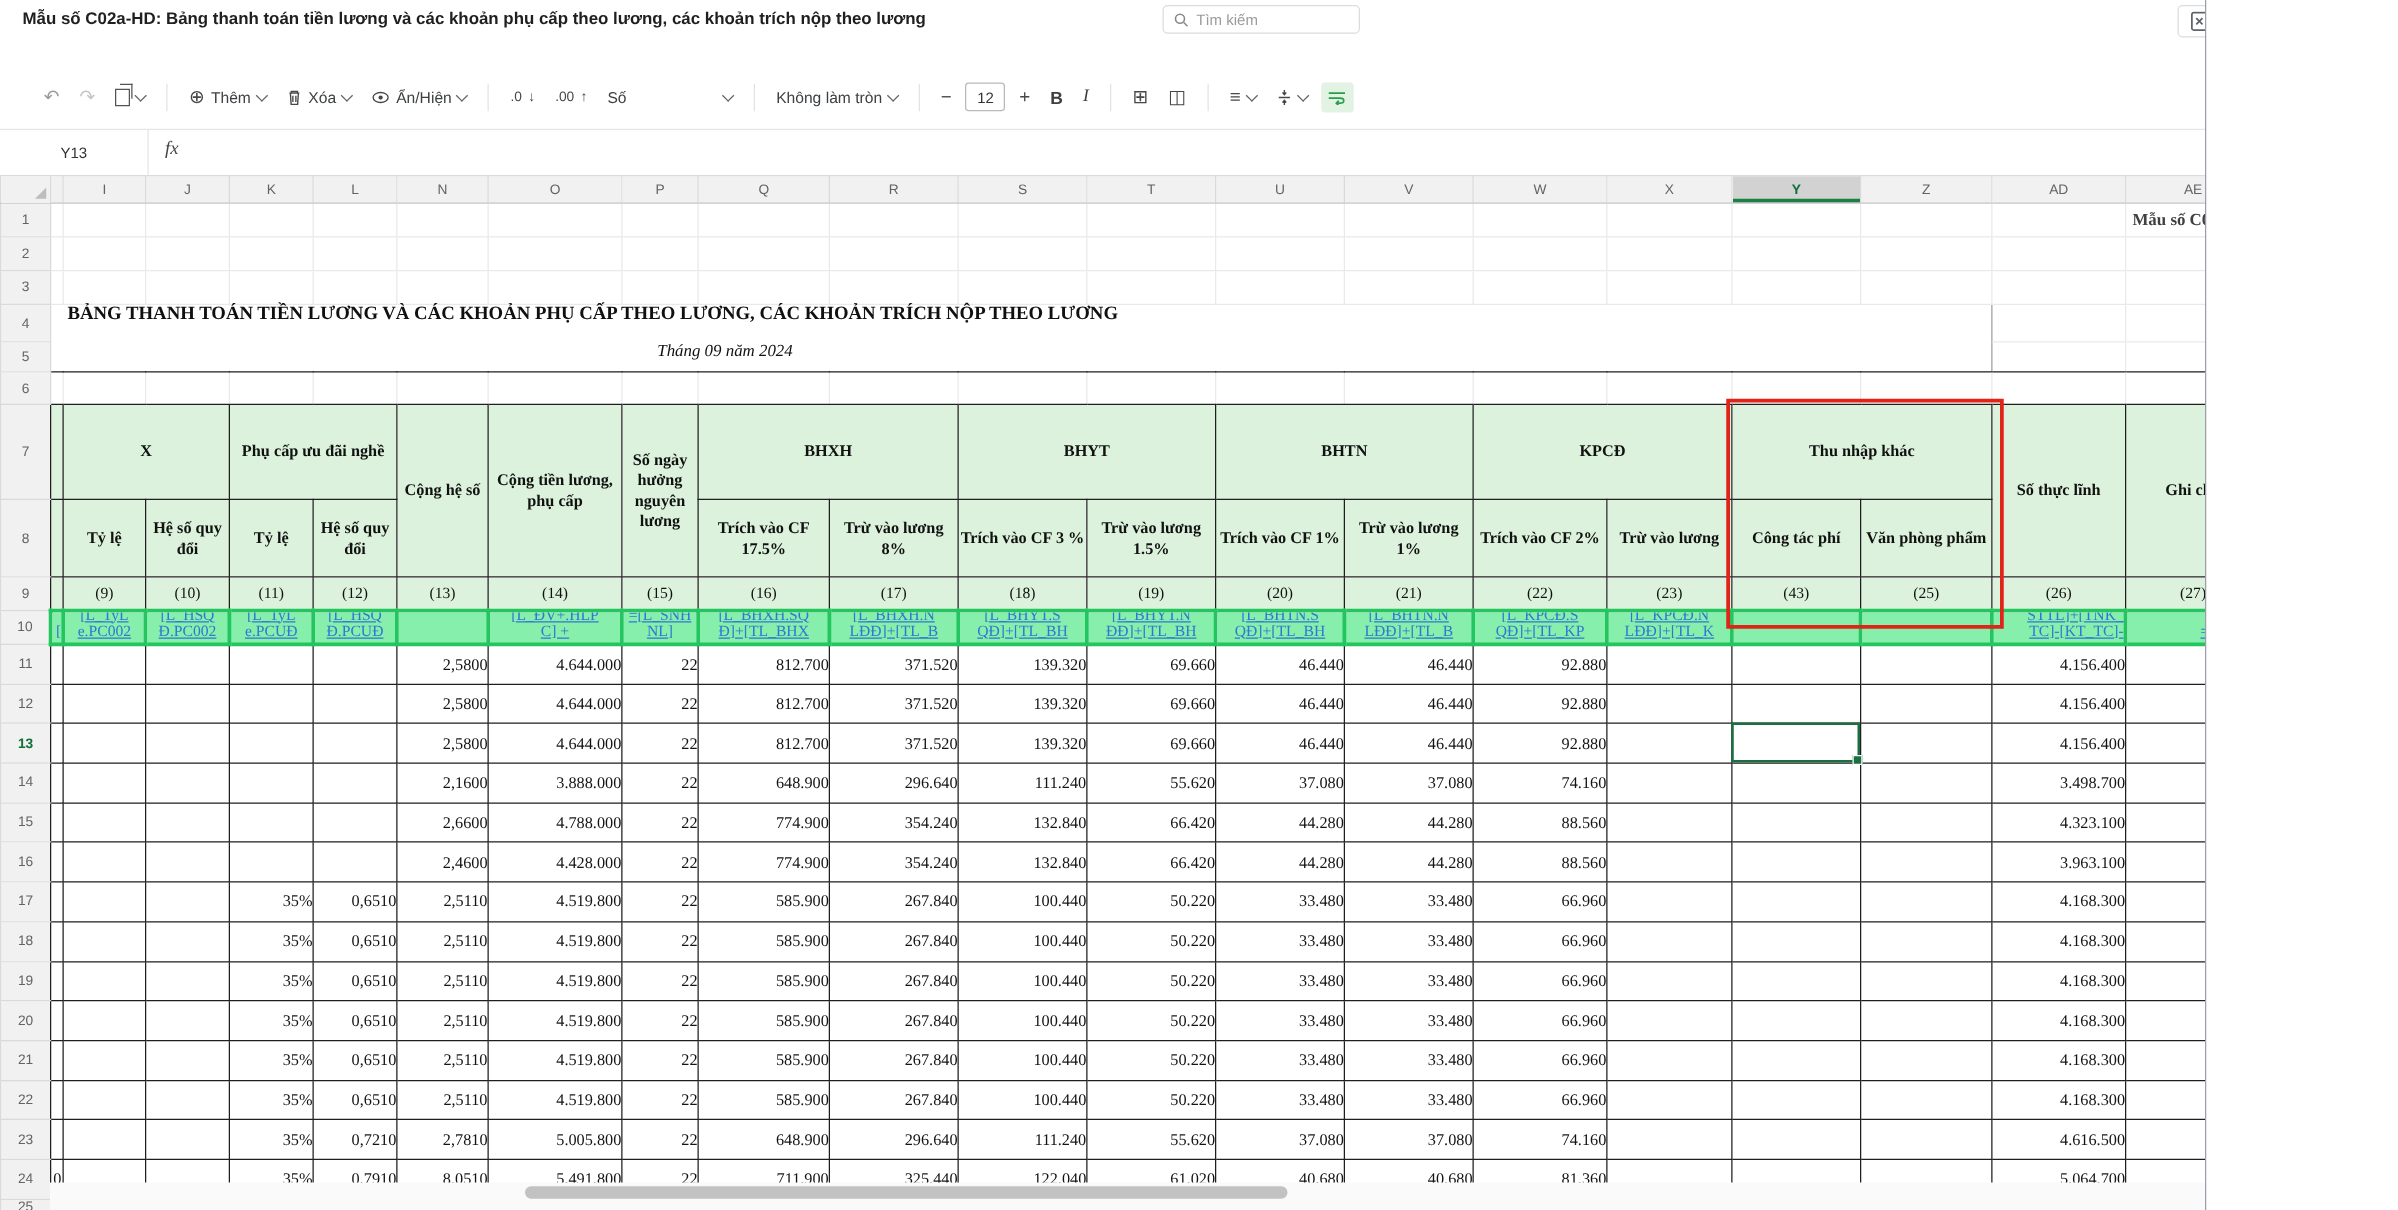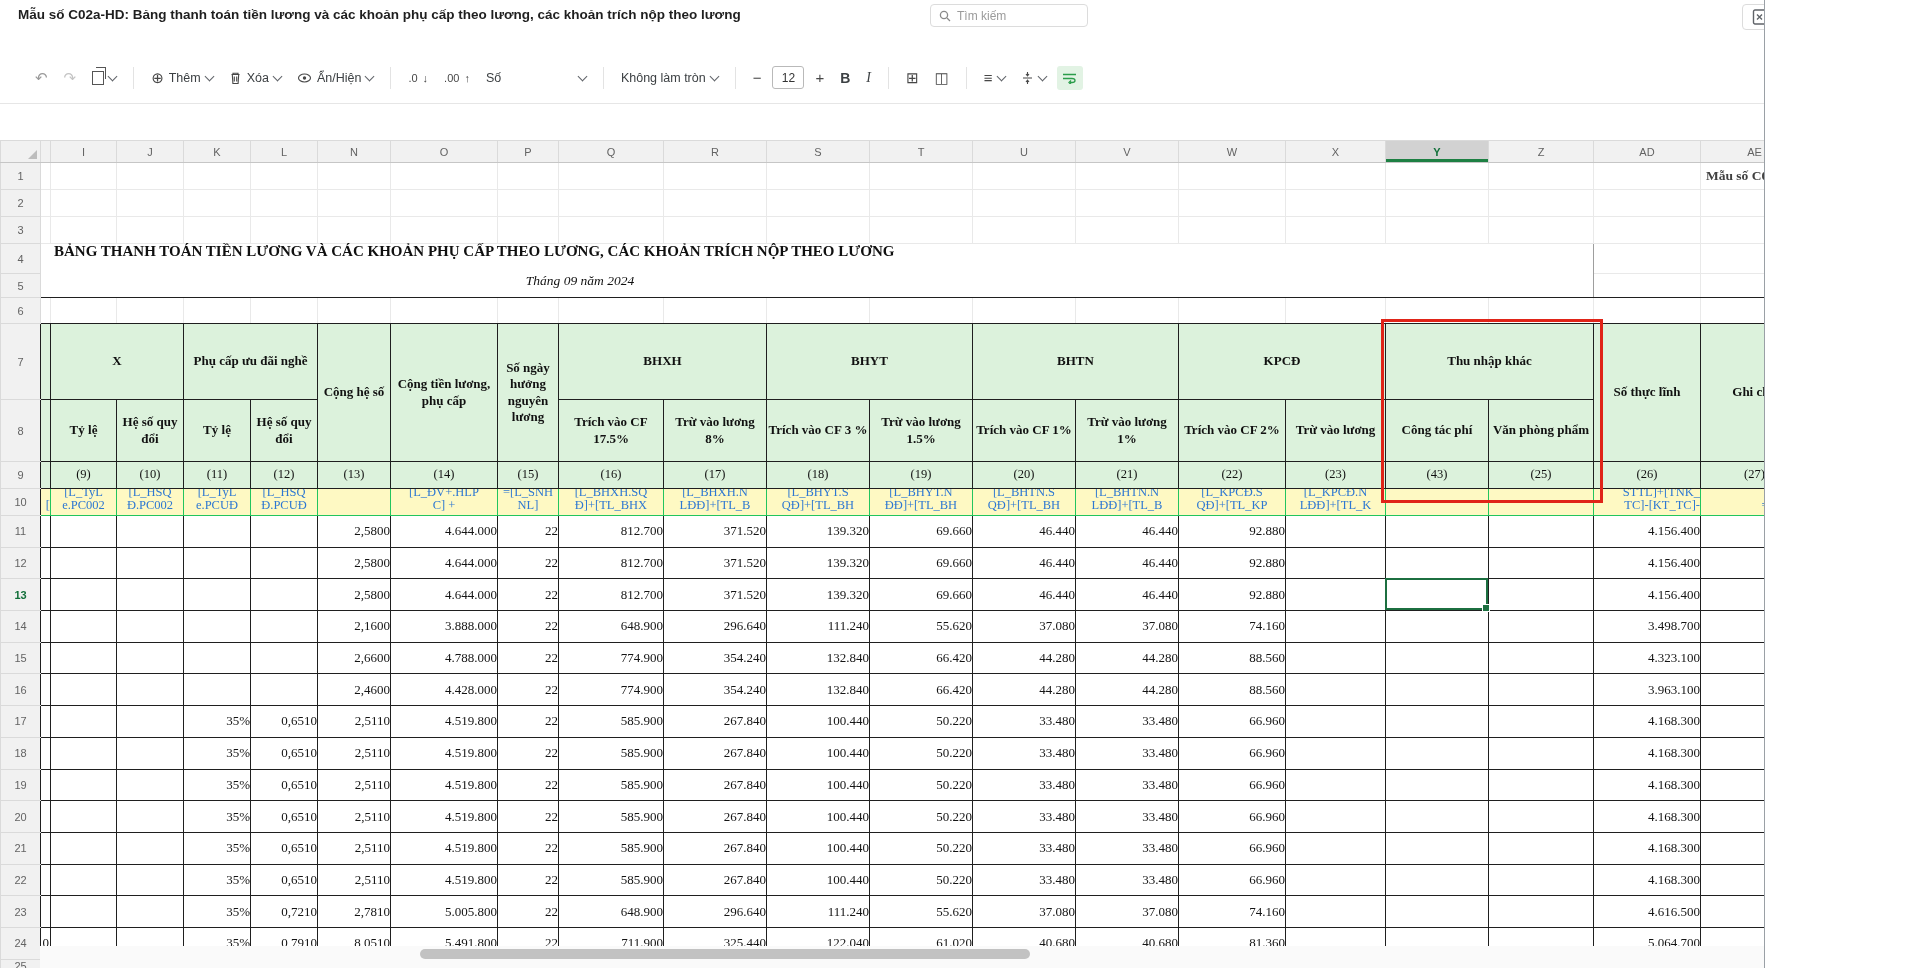--- a/index.html
+++ b/index.html
@@ -56,22 +56,22 @@
   .tri{position:absolute;right:3px;bottom:3px;width:0;height:0;border-bottom:9px solid #bdbdbd;border-left:9px solid transparent;}
   .lt{border:1px solid #e9e9e9;background:#fff;}
   .form{font:bold 13.5px "Liberation Serif",serif;text-align:center;white-space:nowrap;color:#404040;}
   .m4{border:1px solid #e9e9e9;border-right:1px solid #9e9e9e;border-bottom:none;}
   .m5{border-left:1px solid #e9e9e9;border-right:1px solid #9e9e9e;border-top:none;border-bottom:1px solid #1f1f1f;}
   .b5d{border-bottom:1px solid #1f1f1f;}
   .b6{border-bottom:1px solid #1f1f1f;}
   .g{border:1px solid #1f1f1f;background:#dcf2dc;font:bold 13px/1.25 "Liberation Serif",serif;color:#111;
      text-align:center;padding:1px 2px;}
   .g9{font-weight:400;font-size:12.5px;}
-  .y{border:1px solid #22c55e;background:#fef9c3;color:#2e78d2;font:12.5px/13px "Liberation Serif",serif;
-     text-align:center;vertical-align:top;padding:0 1px;}
+  .y{border:3px solid #22c55e;background:#86efac;color:#2e78d2;font:12.5px/13px "Liberation Serif",serif;
+     text-align:center;vertical-align:top;padding:0 1px;text-decoration:underline;}
   .y .f2{margin-top:-7px;white-space:nowrap;}
   .y .f1{margin-top:7px;white-space:nowrap;}
   .yl{text-align:right;padding-left:2px;}
   .blk{border:1px solid #1f1f1f;background:#fff;font:13px "Liberation Serif",serif;color:#141414;
        text-align:right;padding:0 4px 0 2px;white-space:nowrap;}
   #title4{position:absolute;left:54px;top:103px;height:30px;line-height:32px;font:bold 15px "Liberation Serif",serif;
           color:#101010;white-space:nowrap;z-index:3;}
   #title5{position:absolute;left:0;top:133px;width:1160px;height:24px;line-height:24px;text-align:center;
           font:italic 13.5px "Liberation Serif",serif;color:#101010;z-index:3;}
   #redbox{position:absolute;left:1381px;top:179px;width:216px;height:178px;border:3px solid #e02418;z-index:6;pointer-events:none;}
@@ -188,20 +188,24 @@
         </svg>
       <span class="chev"></span>
       </span>
     <span id="wrapbtn">
       <svg width="15" height="12" viewBox="0 0 15 12">
           <path d="M1 2.5 h13 M1 6.5 h9 q3 0 3 2 q0 2-3 2 h-2 M9 8.5 l-2 2 2 2" fill="none" stroke="#2a9d4a" stroke-width="1.3"></path>
         </svg>
     </span>
   </div>
 
+  <div id="formulabar">
+    <div id="namebox">Y13</div>
+    <div id="fx">fx</div>
+  </div>
 
   <div id="sheet">
     <table id="grid">
         <colgroup>
           <col style="width:40px">
           <col style="width:10px">
           <col style="width:66px">
           <col style="width:67px">
           <col style="width:67px">
           <col style="width:67px">

